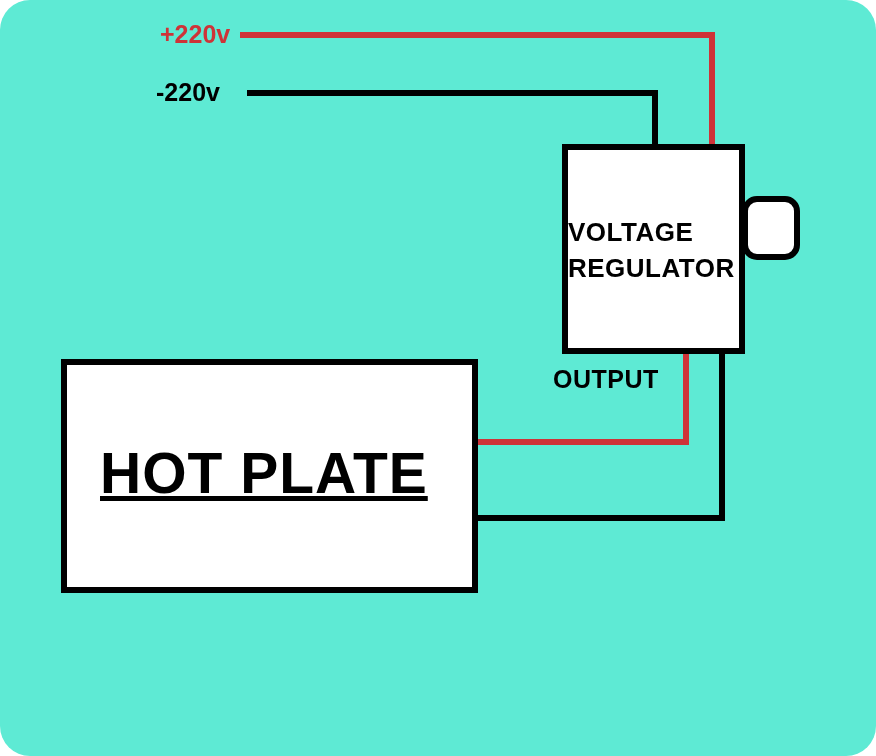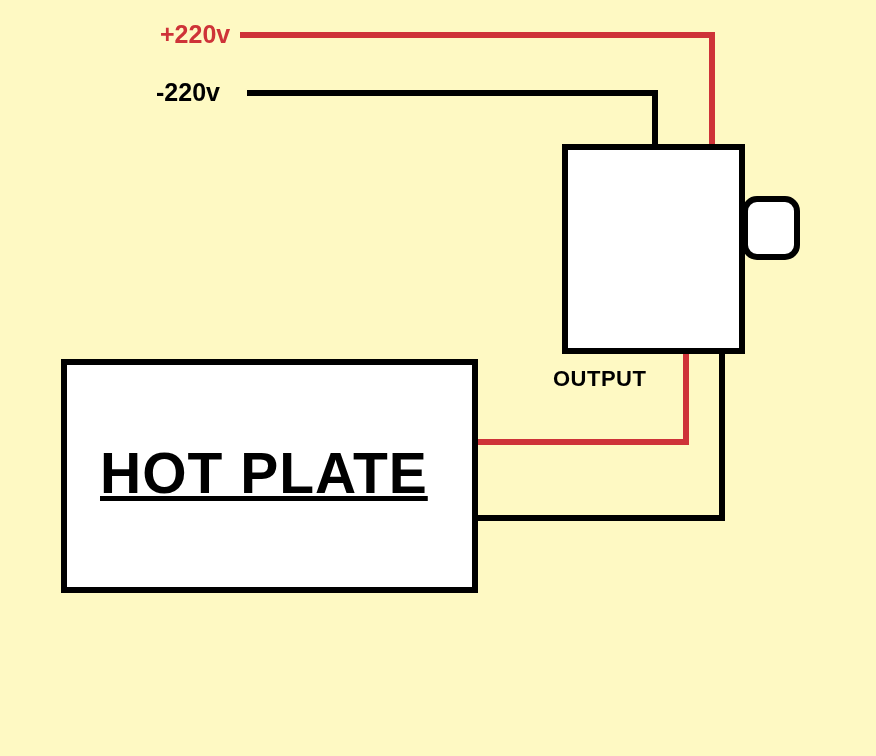--- a/index.html
+++ b/index.html
@@ -8,22 +8,23 @@
     padding: 0;
     background: #ffffff;
   }
   body {
     font-family: "Liberation Sans", sans-serif;
   }
   #diagram-root {
     position: relative;
     width: 876px;
     height: 756px;
-    background: #fef9c3;
+    background: #5eead4;
     overflow: hidden;
+    border-radius: 30px;
   }
   #diagram-svg {
     position: absolute;
     top: 0;
     left: 0;
     width: 876px;
     height: 756px;
     display: block;
   }
   .wire {
@@ -69,21 +70,21 @@
     left: 568px;
     top: 214px;
     font-size: 26px;
     line-height: 36px;
     letter-spacing: 0.5px;
   }
   #label-regulator div { margin: 0; }
   #label-output {
     left: 553px;
     top: 362px;
-    font-size: 22px;
+    font-size: 25px;
     line-height: 34px;
     letter-spacing: 0.5px;
   }
   #label-output div { margin: 0; }
   #label-hot-plate {
     left: 100px;
     top: 440px;
     font-size: 57px;
     letter-spacing: 1px;
     line-height: 66px;
@@ -111,20 +112,24 @@
 
     <rect class="box-outline" x="565" y="147" width="177" height="204"></rect>
 
     <rect class="box-outline" x="64" y="362" width="411" height="228"></rect>
   </svg>
 
   <div class="lbl" id="label-plus-220">+220v</div>
 
   <div class="lbl" id="label-minus-220">-220v</div>
 
+  <div class="lbl" id="label-regulator">
+    <div>VOLTAGE</div>
+    <div>REGULATOR</div>
+  </div>
 
   <div class="lbl" id="label-output">
     <div>OUTPUT</div>
   </div>
 
   <div class="lbl" id="label-hot-plate">HOT PLATE</div>
 
 </div>
 
 </body></html>

